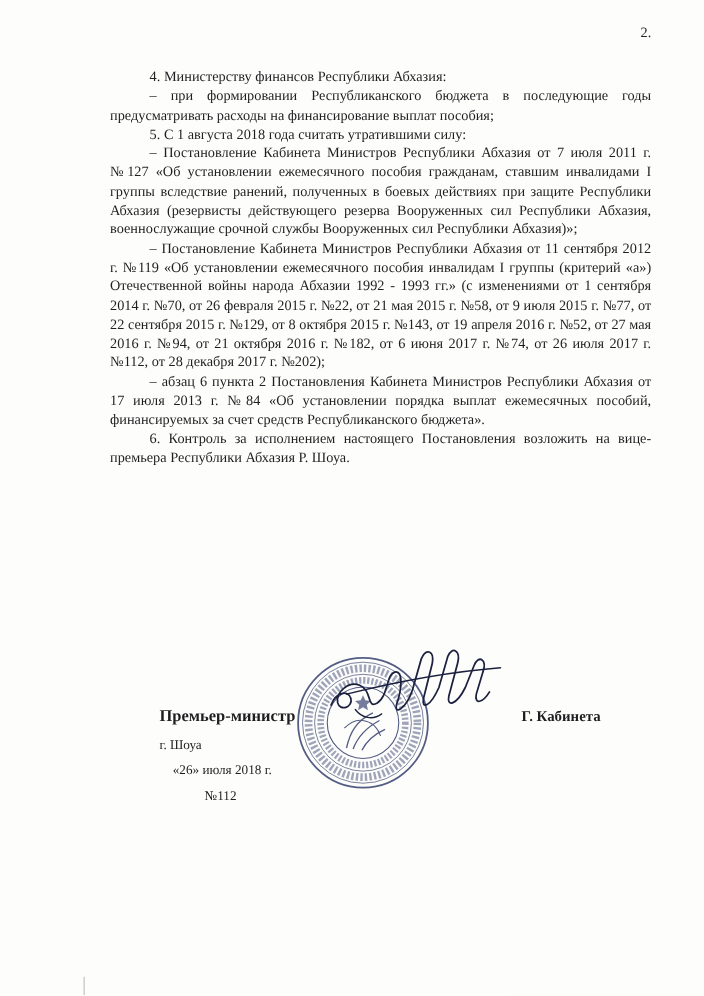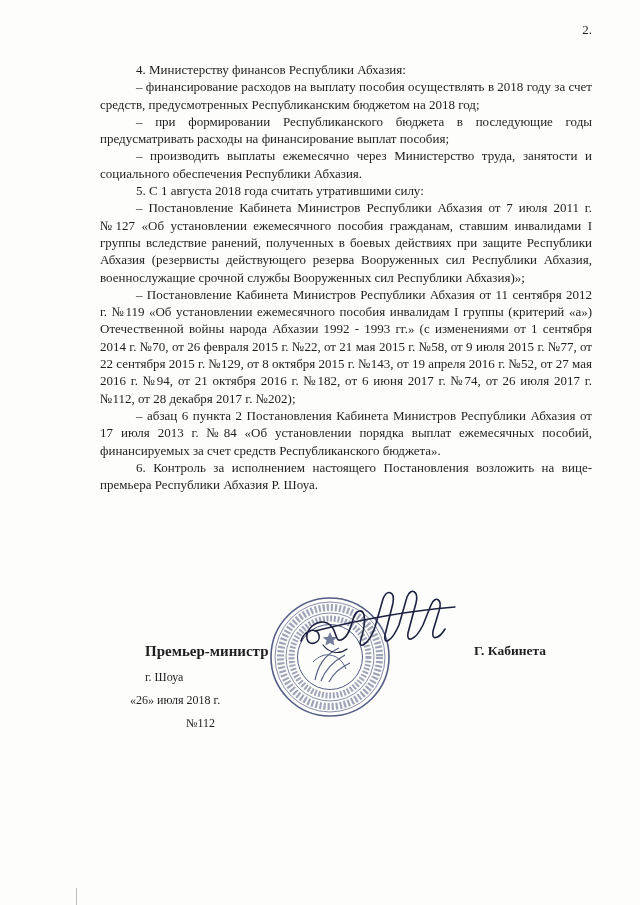--- a/index.html
+++ b/index.html
@@ -31,21 +31,21 @@
   .body-text p{text-indent:36px;margin:0;}
   .sig-title{
     position:absolute;left:145px;top:643px;
     font-weight:bold;font-size:15px;
   }
   .sig-name{
     position:absolute;left:474px;top:643px;
     font-weight:bold;font-size:13.5px;
   }
   .footer-city{position:absolute;left:145px;top:670px;font-size:12px;}
-  .footer-date{position:absolute;left:130px;top:693px;font-size:12px;font-family:Liberation Serif, serif;}
+  .footer-date{position:absolute;left:157px;top:693px;font-size:12px;font-family:Liberation Serif, serif;}
   .footer-number{position:absolute;left:145px;top:716px;font-size:12px;margin-left:41px;}
   .seal{
     position:absolute;left:265px;top:592px;width:130px;height:130px;
     opacity:0.82;
   }
   .seal .ring{fill:none;stroke:var(--color-seal);}
   .seal .text-ring{fill:none;stroke:var(--color-seal);opacity:0.55;}
   .seal .emblem{fill:none;stroke:var(--color-seal);}
   .seal .emblem-fill{fill:var(--color-seal);stroke:none;opacity:0.8;}
   .signature{
@@ -59,23 +59,21 @@
 </style>
 </head>
 <body>
 
 <div class="page">
 
   <div class="page-number">2.</div>
 
   <div class="body-text">
     <p class="para">4. Министерству финансов Республики Абхазия:</p>
-    <p class="para">– финансирование расходов на выплату пособия осуществлять в 2018 году за счет средств, предусмотренных Республиканским бюджетом на 2018 год;</p>
     <p class="para">– при формировании Республиканского бюджета в последующие годы предусматривать расходы на финансирование выплат пособия;</p>
-    <p class="para">– производить выплаты ежемесячно через Министерство труда, занятости и социального обеспечения Республики Абхазия.</p>
     <p class="para">5. С 1 августа 2018 года считать утратившими силу:</p>
     <p class="para">– Постановление Кабинета Министров Республики Абхазия от 7 июля 2011 г. №127 «Об установлении ежемесячного пособия гражданам, ставшим инвалидами I группы вследствие ранений, полученных в боевых действиях при защите Республики Абхазия (резервисты действующего резерва Вооруженных сил Республики Абхазия, военнослужащие срочной службы Вооруженных сил Республики Абхазия)»;</p>
     <p class="para">– Постановление Кабинета Министров Республики Абхазия от 11 сентября 2012 г. №119 «Об установлении ежемесячного пособия инвалидам I группы (критерий «а») Отечественной войны народа Абхазии 1992 - 1993 гг.» (с изменениями от 1 сентября 2014 г. №70, от 26 февраля 2015 г. №22, от 21 мая 2015 г. №58, от 9 июля 2015 г. №77, от 22 сентября 2015 г. №129, от 8 октября 2015 г. №143, от 19 апреля 2016 г. №52, от 27 мая 2016 г. №94, от 21 октября 2016 г. №182, от 6 июня 2017 г. №74, от 26 июля 2017 г. №112, от 28 декабря 2017 г. №202);</p>
     <p class="para">– абзац 6 пункта 2 Постановления Кабинета Министров Республики Абхазия от 17 июля 2013 г. №84 «Об установлении порядка выплат ежемесячных пособий, финансируемых за счет средств Республиканского бюджета».</p>
     <p class="para">6. Контроль за исполнением настоящего Постановления возложить на вице-премьера Республики Абхазия Р. Шоуа.</p>
   </div>
 
   <span class="sig-title">Премьер-министр</span>
   <span class="sig-name">Г. Кабинета</span>
 

